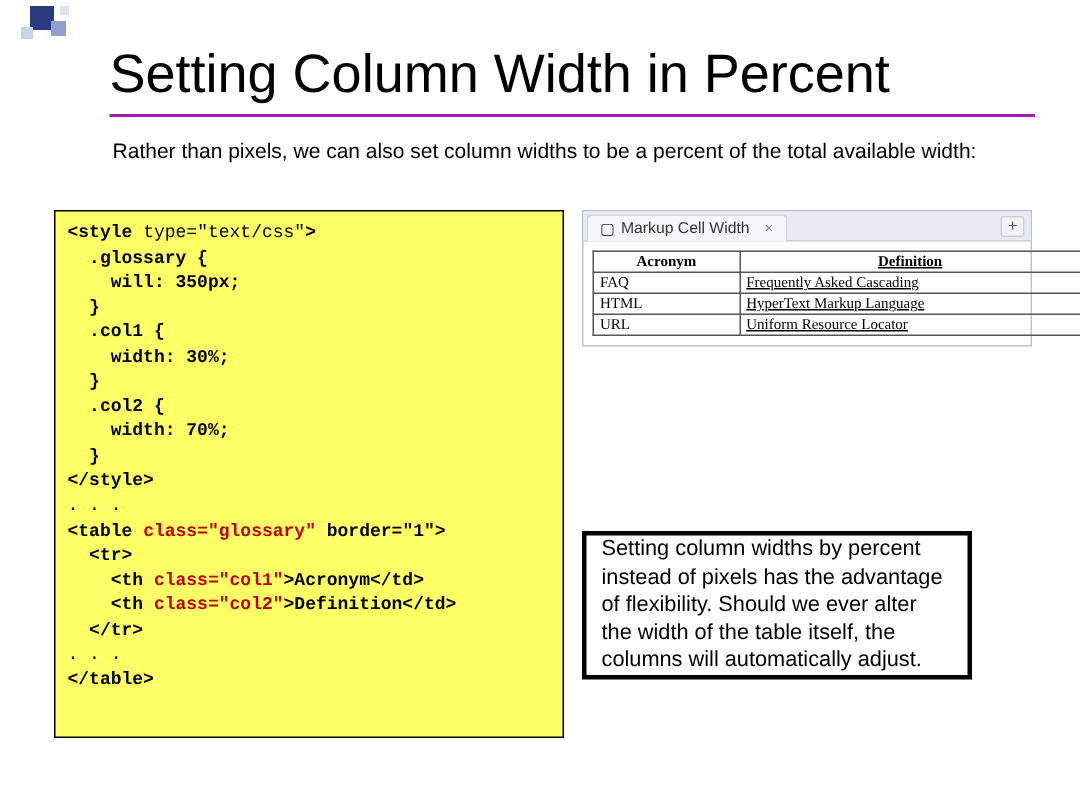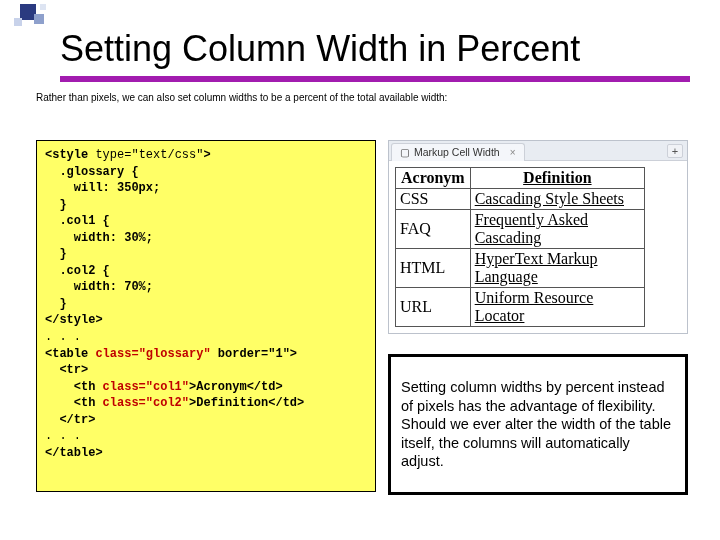--- a/index.html
+++ b/index.html
@@ -17,33 +17,34 @@
     width: 50px; height: 50px;
   }
   .deco .sq { position: absolute; background: #b8c4e0; }
   .deco .sq.a { left: 20px; top: 4px; width: 16px; height: 16px; background: #2a3a80; }
   .deco .sq.b { left: 34px; top: 14px; width: 10px; height: 10px; background: #8ea0cc; }
   .deco .sq.c { left: 14px; top: 18px; width: 8px; height: 8px; background: #c8d2ea; }
   .deco .sq.d { left: 40px; top: 4px; width: 6px; height: 6px; background: #dde4f2; }
 
   .title {
     position: absolute;
-    top: 28px; left: 60px; right: 30px;
+    top: 28px; left: 73px; right: 30px;
     font-size: 36px;
     font-weight: 400;
     color: #000;
-    border-bottom: 6px solid #a21caf;
+    border-bottom: 2px solid #a21caf;
     padding-bottom: 6px;
   }
   .intro {
     position: absolute;
     top: 92px; left: 36px; right: 30px;
-    font-size: 10px;
+    font-size: 14px;
     line-height: 1.25;
     color: #000;
+    text-align: center;
   }
   .codebox {
     position: absolute;
     top: 140px; left: 36px;
     width: 340px; height: 352px;
     background: #ffff66;
     border: 1.5px solid #000;
     padding: 6px 8px;
     font-family: "Courier New", monospace;
     font-size: 12px;
@@ -87,41 +88,41 @@
     border: 1px solid #ccd0d8;
     background: #f0f2f6;
     text-align: center;
     font-size: 11px; line-height: 13px;
     color: #555;
     border-radius: 2px;
   }
   .browser table.gl {
     border-collapse: collapse;
     margin: 6px;
-    width: 250px;
+    width: 326px;
     font-family: "Times New Roman", serif;
-    font-size: 16px;
+    font-size: 10px;
   }
   .browser table.gl th, .browser table.gl td {
     border: 1px solid #555;
     padding: 1px 4px;
     text-align: left;
     font-weight: normal;
   }
   .browser table.gl th { text-align: center; font-weight: bold; }
   .browser table.gl .c1 { width: 30%; }
   .browser table.gl .c2 { width: 70%; text-decoration: underline; }
 
   .note {
     position: absolute;
     top: 354px; left: 388px;
-    width: 300px;
+    width: 260px;
     background: #fff;
     border: 3px solid #000;
-    padding: 21px 10px;
+    padding: 0 10px;
     font-size: 14.5px;
     line-height: 1.28;
     color: #000;
   }
 </style>
 </head>
 <body>
 
 <div class="deco">
   <div class="sq a"></div>
@@ -163,24 +164,20 @@
     </div>
     <div class="plus">+</div>
   </div>
   <table class="gl">
     <tbody>
         <tr>
       <th class="c1">Acronym</th>
       <th class="c2">Definition</th>
     </tr>
     <tr>
-      <td class="c1">CSS</td>
-      <td class="c2">Cascading Style Sheets</td>
-    </tr>
-    <tr>
       <td class="c1">FAQ</td>
       <td class="c2">Frequently Asked Cascading</td>
     </tr>
     <tr>
       <td class="c1">HTML</td>
       <td class="c2">HyperText Markup Language</td>
     </tr>
     <tr>
       <td class="c1">URL</td>
       <td class="c2">Uniform Resource Locator</td>

